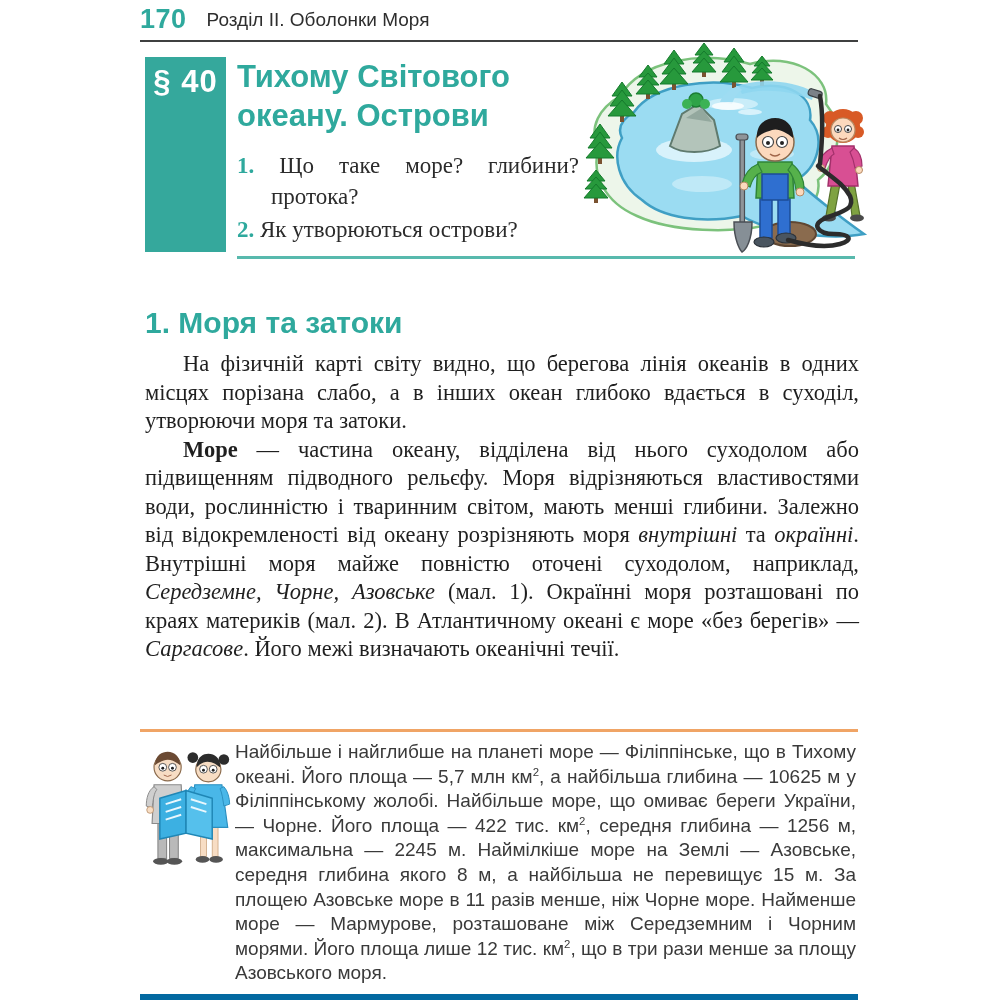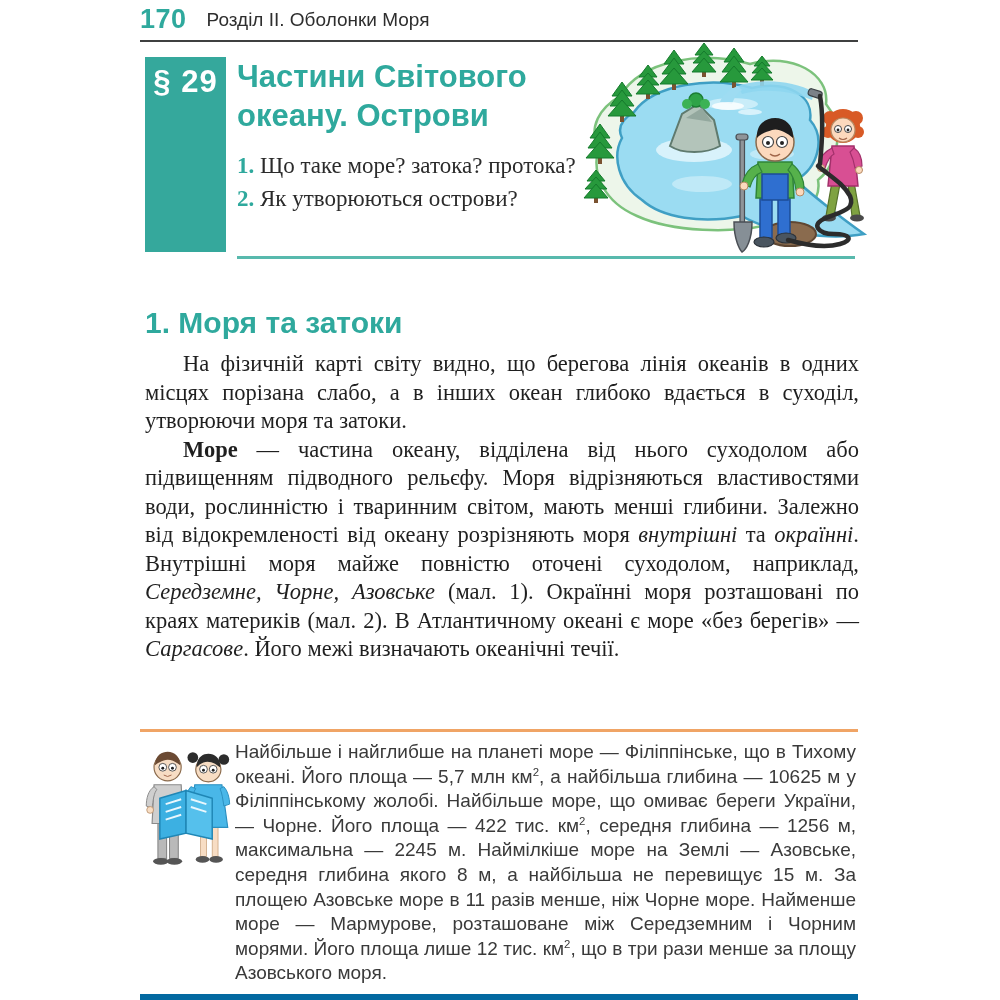--- a/index.html
+++ b/index.html
@@ -52,26 +52,26 @@
 <body>
 
 <div class="page">
 
   <div class="runhead">
     <span class="pagenum">170</span>
     <span class="chapter">Розділ II. Оболонки Моря</span>
   </div>
 
   <div class="badge">
-    <span>§ 29</span>
+    <span>§ 40</span>
   </div>
-  <h1 class="lesson-title">Частини Світового океану. Острови</h1>
+  <h1 class="lesson-title">Тихому Світового океану. Острови</h1>
 
   <ol class="questions">
-    <li><span class="qnum">1.</span> <span>Що таке море? затока? протока?</span></li>
+    <li><span class="qnum">1.</span> <span>Що таке море? глибини? протока?</span></li>
     <li><span class="qnum">2.</span> <span>Як утворюються острови?</span></li>
   </ol>
 
   <svg class="lake-art" viewBox="0 0 288 222" aria-hidden="true">
 
     <path d="M38,62 C60,26 120,16 168,30 C210,18 248,40 244,70 C262,92 258,128 236,146 C240,168 220,186 190,190 C150,200 90,198 55,182 C22,168 10,140 16,116 C6,92 18,74 38,62 Z" fill="#edf6ea" stroke="#7cc27c" stroke-width="2.5"></path>
 
     <path d="M52,78 C72,50 130,42 170,54 C206,46 232,62 228,86 C244,104 236,134 214,146 C226,158 262,186 282,200 C250,206 190,200 160,182 C120,190 80,184 60,166 C36,150 30,122 40,104 C34,92 42,84 52,78 Z" fill="#9bdcf2" stroke="#3f9fc4" stroke-width="2.5"></path>
     <ellipse cx="150" cy="70" rx="26" ry="6" fill="#c9edf9"></ellipse>
     <ellipse cx="120" cy="150" rx="30" ry="8" fill="#bfe9f7"></ellipse>

